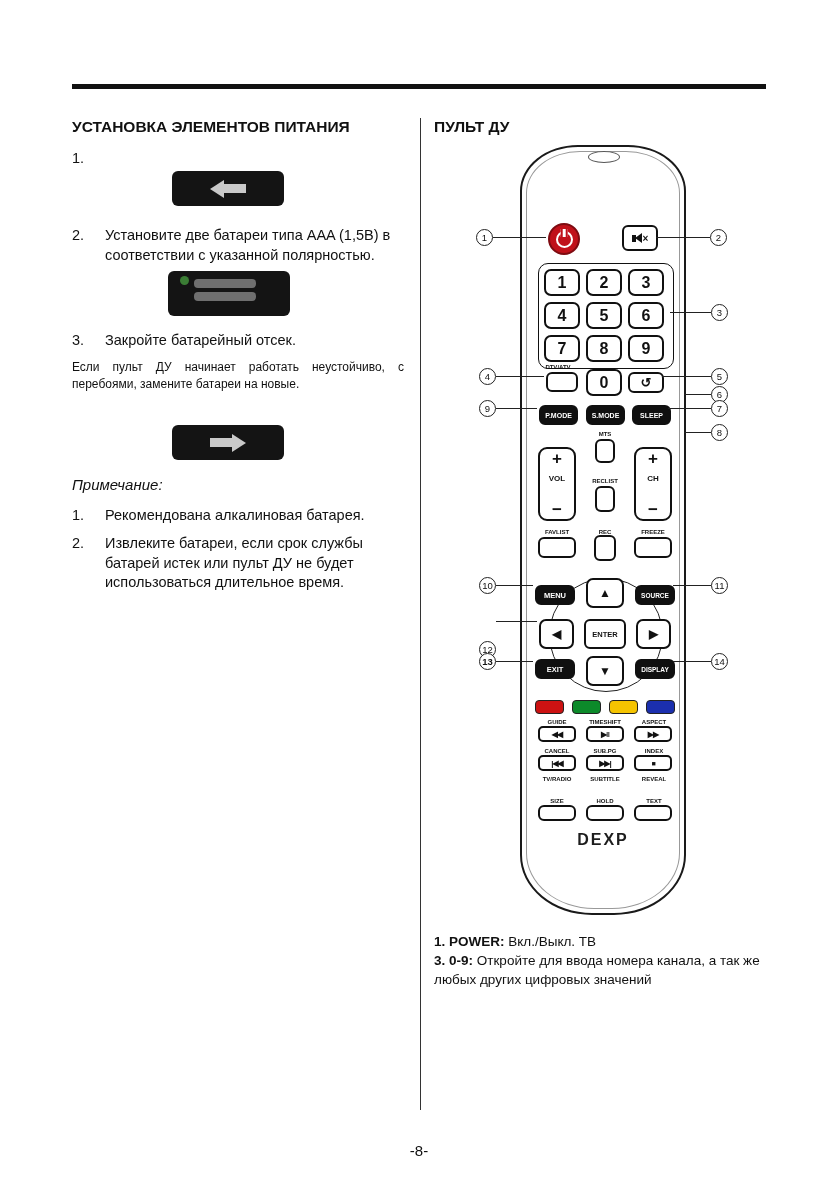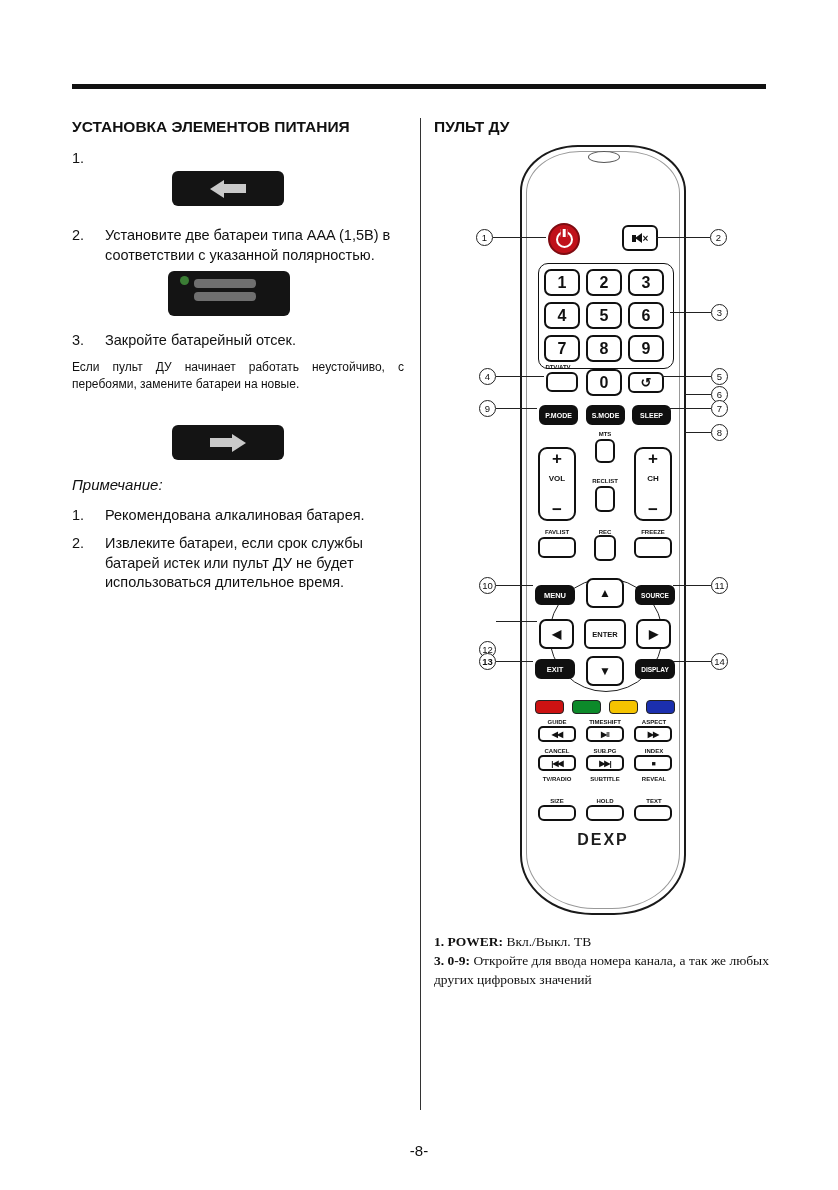--- a/index.html
+++ b/index.html
@@ -62,21 +62,21 @@
   .ring{position:absolute;left:27px;top:431px;width:112px;height:112px;border:1.5px solid #222;border-radius:50%;}
   .arrow-btn{font-size:12px;border-radius:7px;}
   .media{font-size:8px;letter-spacing:-1px;border-radius:5px;}
   .ckey{position:absolute;height:14px;width:29px;border-radius:4px;border:1px solid #222;box-sizing:border-box;}
   .brand{position:absolute;left:0;top:684px;width:100%;text-align:center;font-size:16px;font-weight:bold;letter-spacing:2px;color:#1d1d1d;}
 
   .callout{position:absolute;width:17px;height:17px;box-sizing:border-box;border:1.2px solid #222;border-radius:50%;
            background:#fff;font-size:9.5px;display:flex;align-items:center;justify-content:center;z-index:3;}
   .cline{position:absolute;height:1px;background:#222;z-index:2;}
 
-  .descriptions{position:absolute;left:0;top:814px;width:336px;font-size:13.5px;line-height:1.42;font-family:Liberation Serif, serif;}
+  .descriptions{position:absolute;left:0;top:814px;width:336px;font-size:13.5px;line-height:1.42;}
   .descriptions p{margin:0;}
 
   .page-num{position:absolute;left:0;top:1142px;width:100%;text-align:center;font-size:15px;}
 </style>
 </head>
 <body>
 
 <div class="page">
 
   <div class="title-rule"></div>

